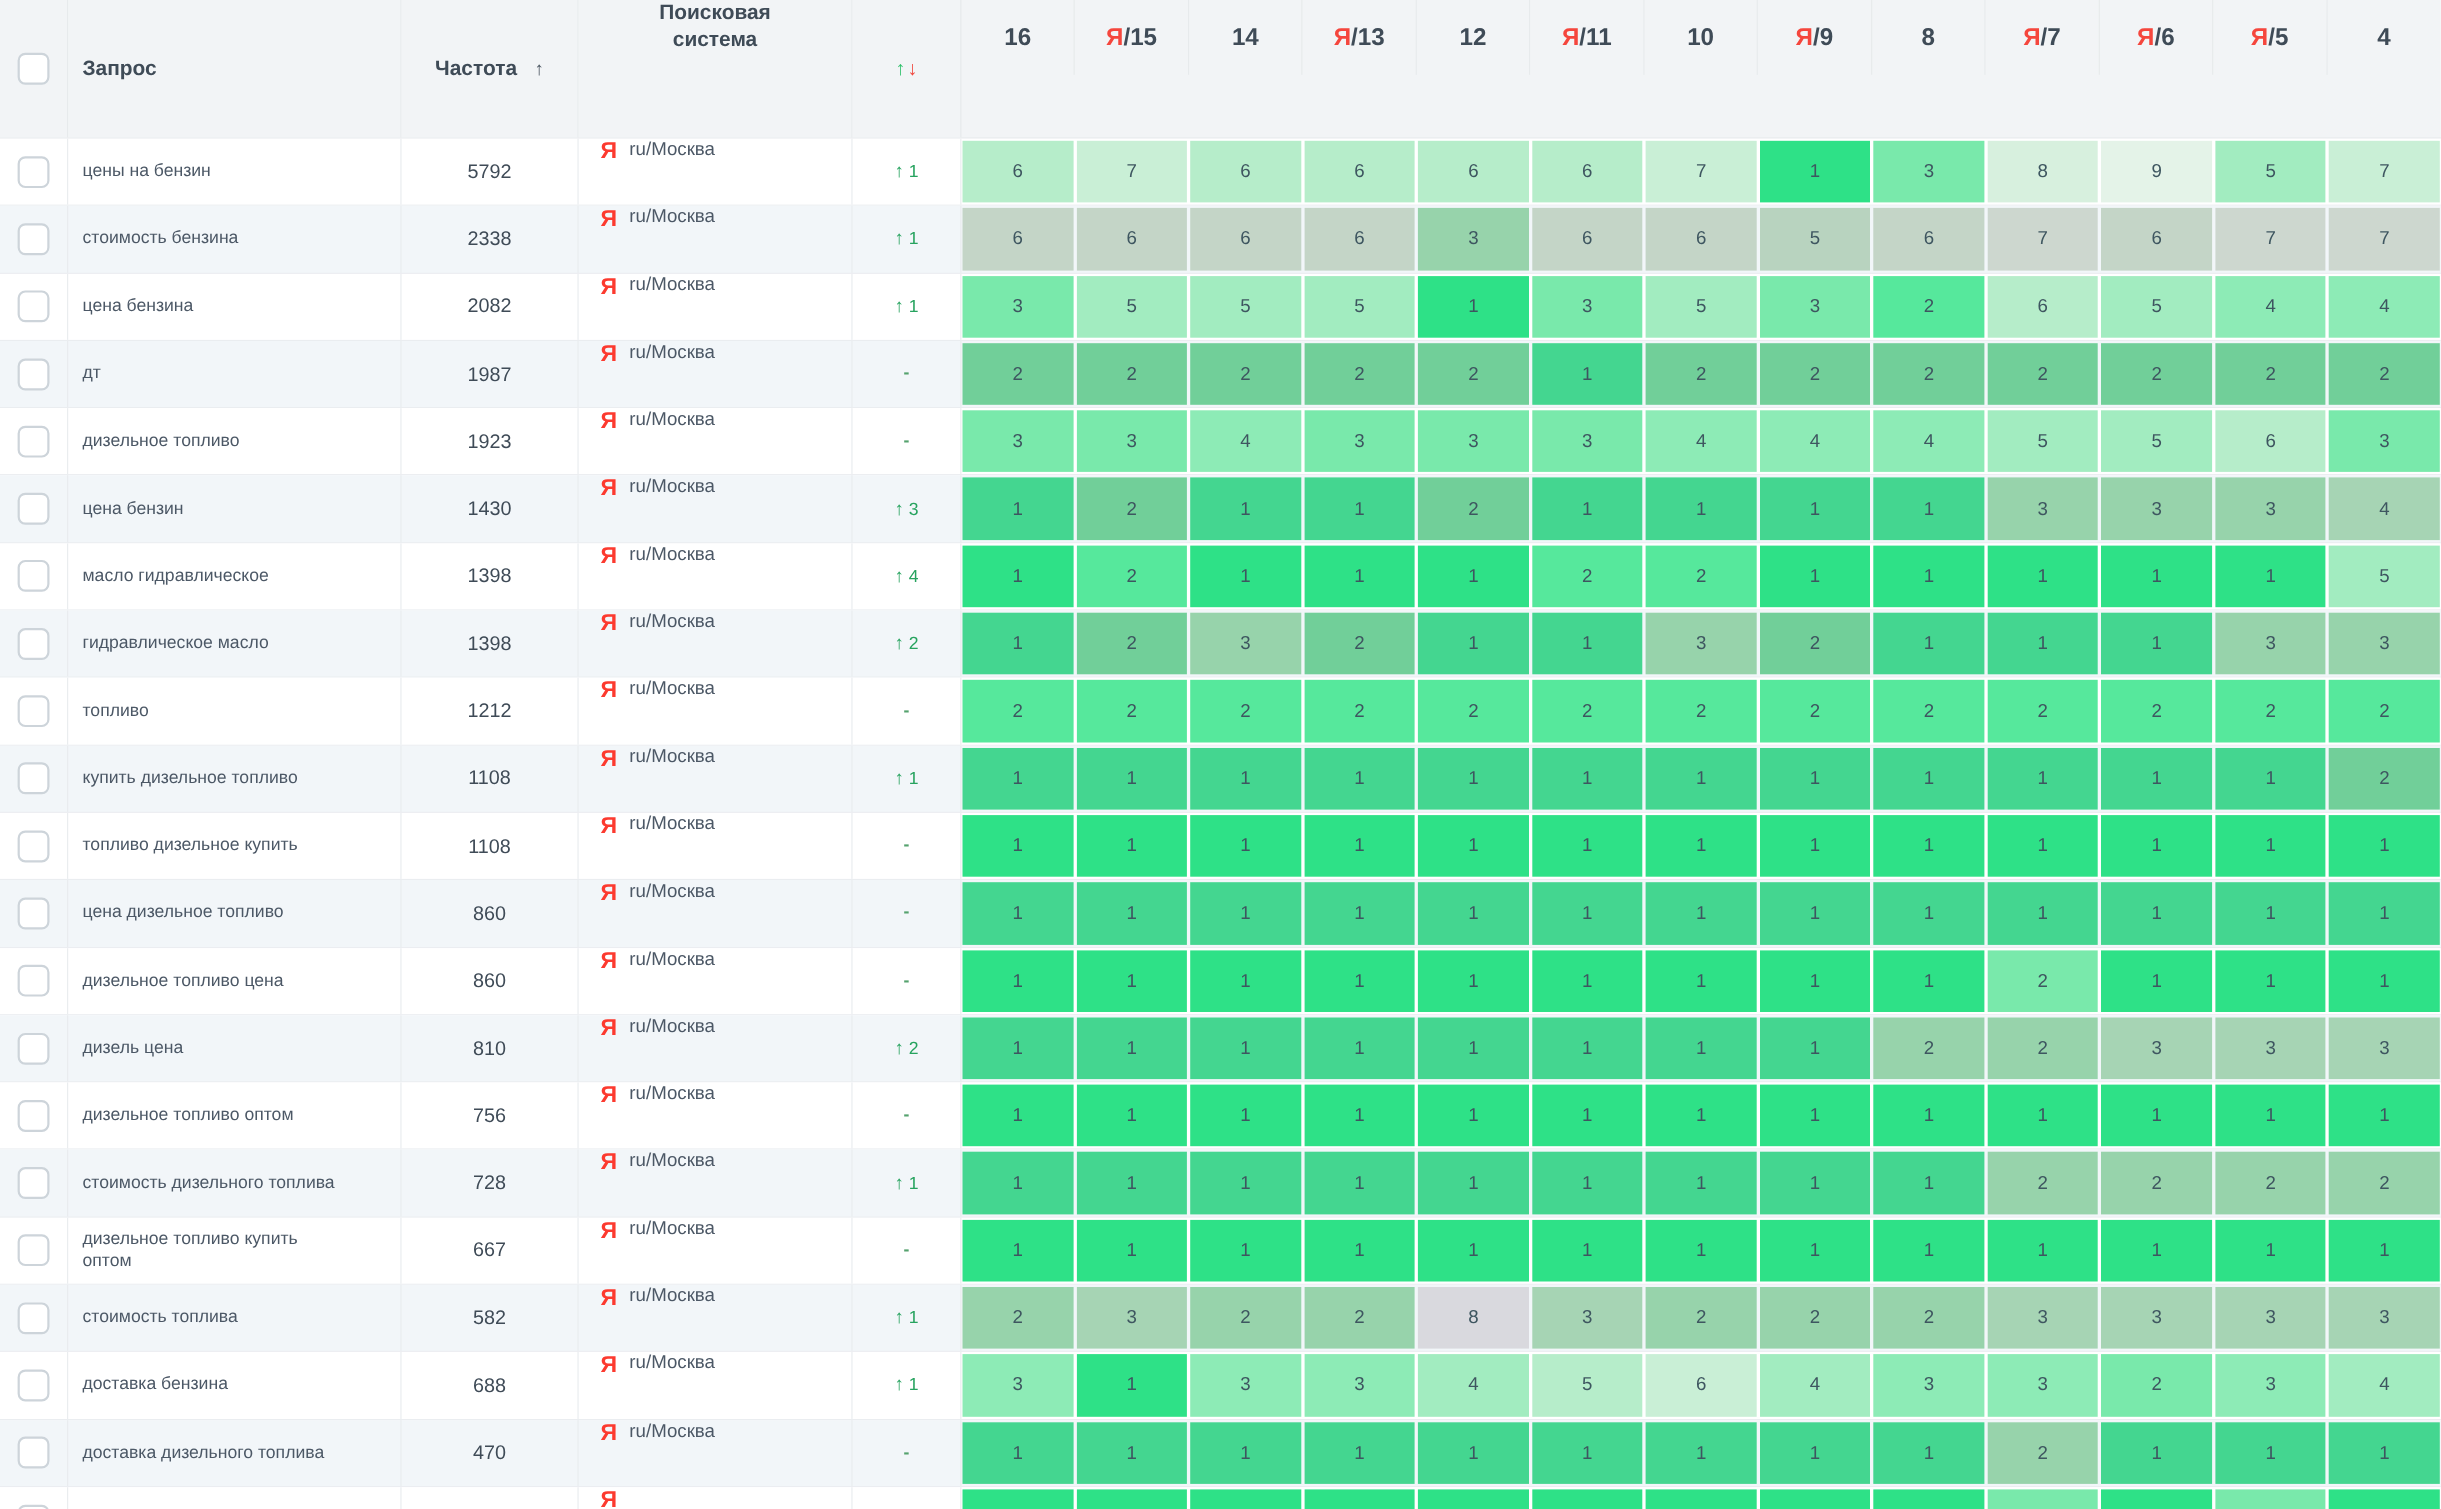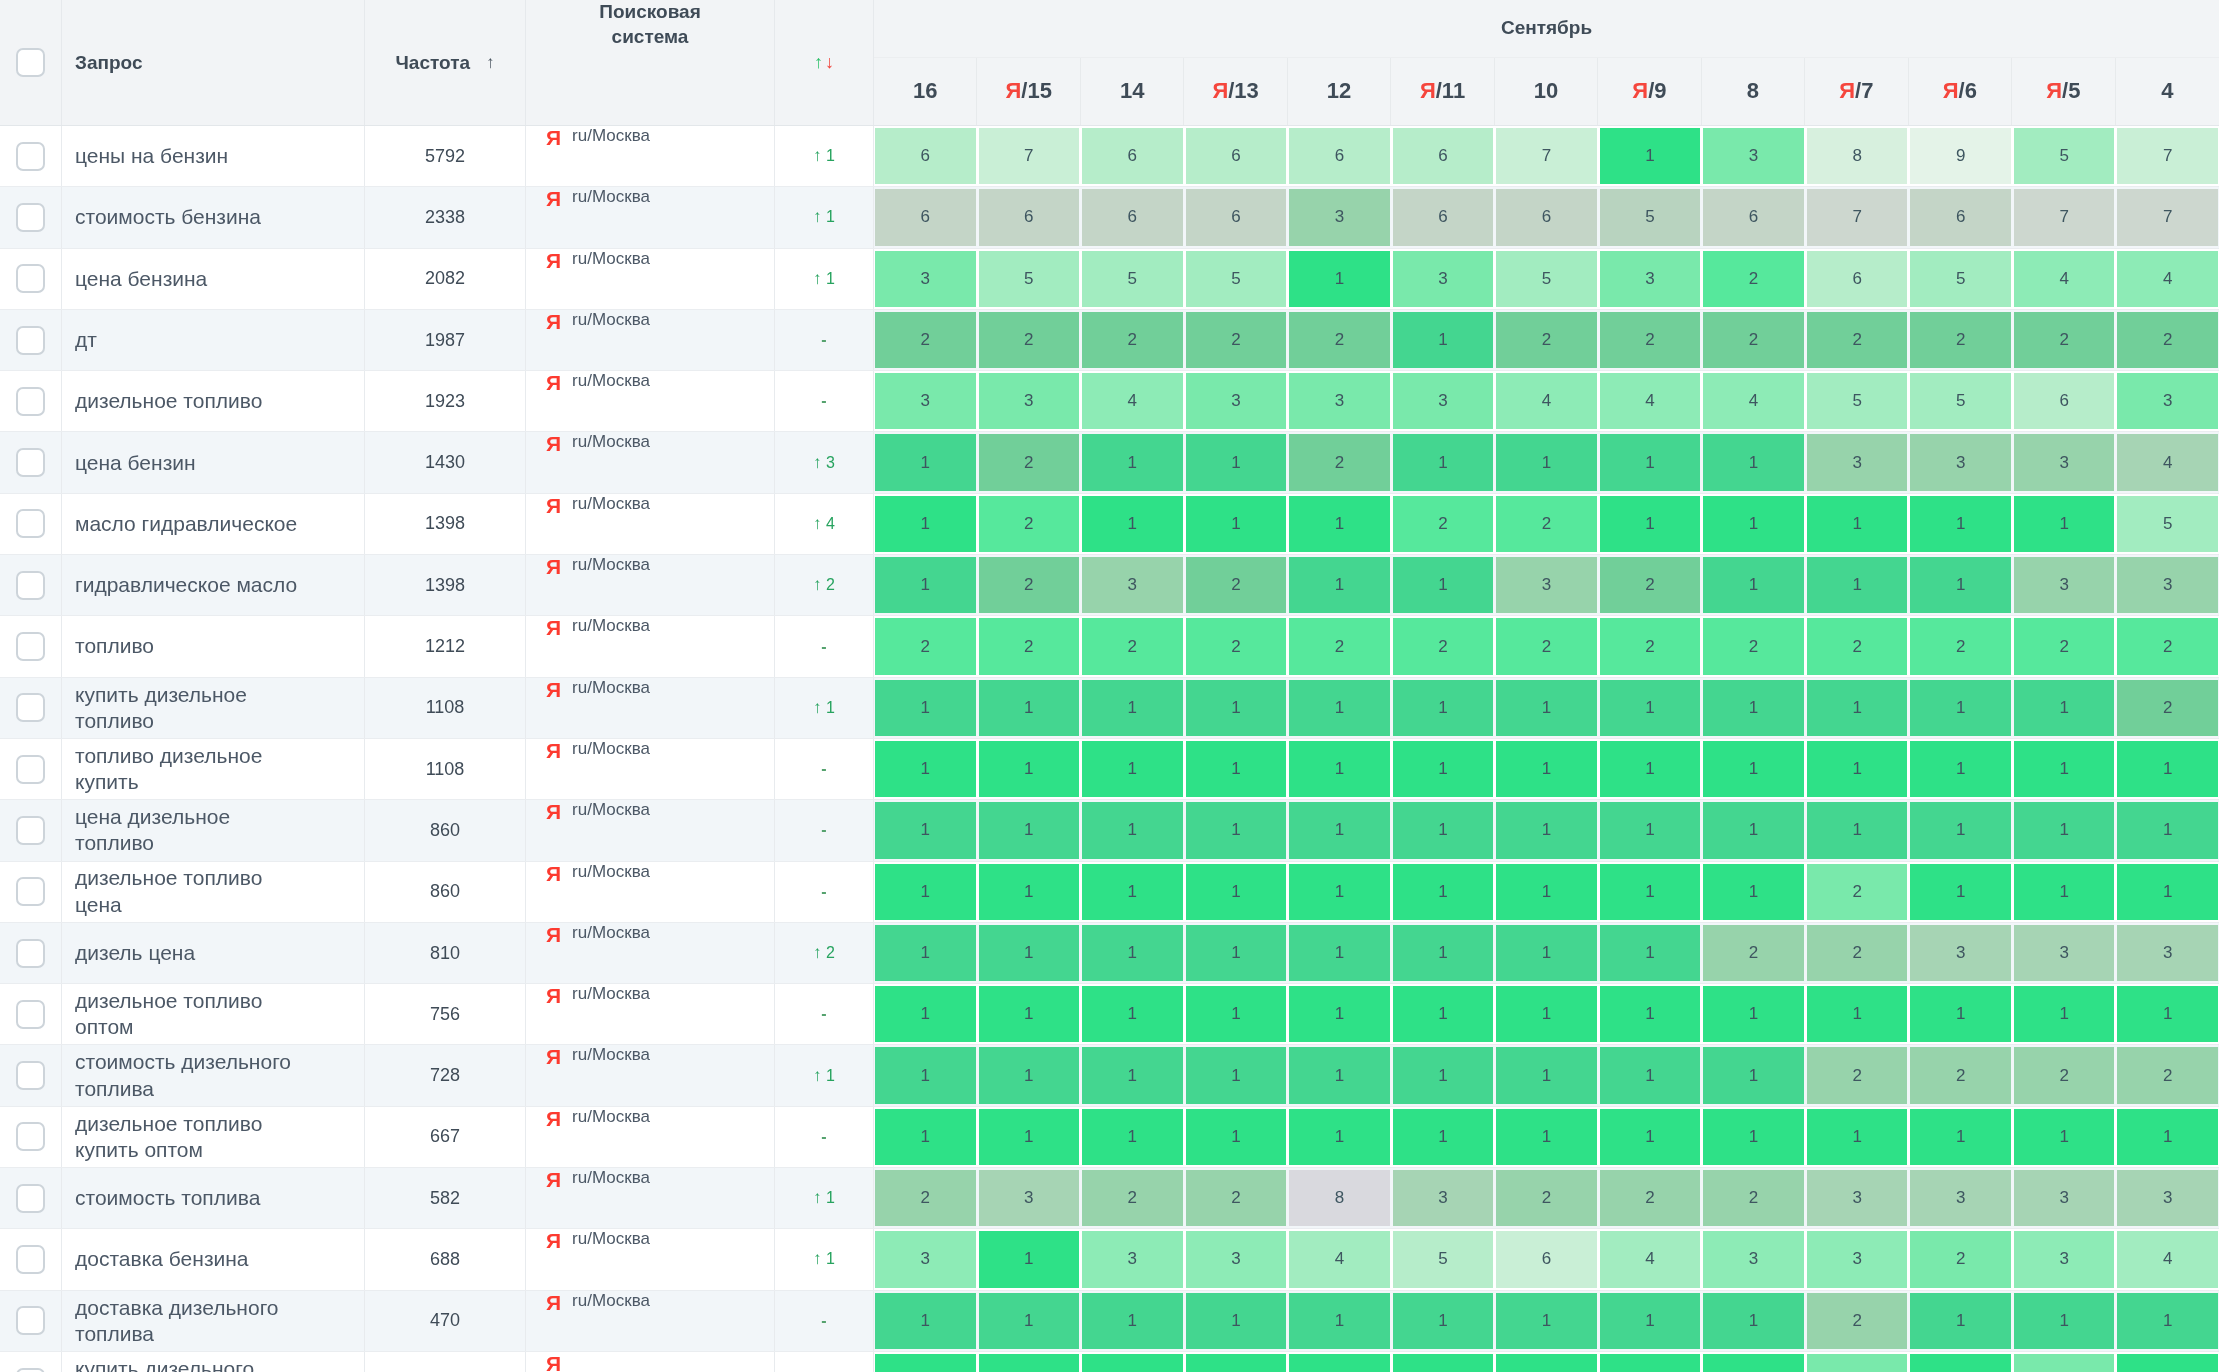--- a/index.html
+++ b/index.html
@@ -10,21 +10,21 @@
   
   .thead { display:flex; height:126px; background:#f2f4f6; border-bottom:1px solid #e3e7ea; }
   .tbody { }
 
   .row { display:flex; height:61.3px; background:#fff; border-bottom:1px solid #eaedf0; }
   .row.striped { background:#f2f6f9; }
 
   
   .col-check   { width:62px;  flex:0 0 62px;  display:flex; align-items:center; justify-content:center; border-right:1px solid #e8ebee; }
   .col-query   { width:303px; flex:0 0 303px; display:flex; align-items:center; padding-left:13px; border-right:1px solid #e8ebee; }
-  .col-query .qtext { width:234px; font-size:21px; color:#4c5866; line-height:1.25; }
+  .col-query .qtext { width:234px; font-size:16px; color:#4c5866; line-height:1.25; }
   .col-freq    { width:161px; flex:0 0 161px; display:flex; align-items:center; justify-content:center; font-size:18px; color:#3f4b57; border-right:1px solid #e8ebee; }
   .col-engine  { width:249px; flex:0 0 249px; display:flex; align-items:flex-start; padding-left:20px; border-right:1px solid #e8ebee; font-size:17px; color:#4c5866; }
   .col-change  { width:99px;  flex:0 0 99px;  display:flex; align-items:center; justify-content:center; border-right:1px solid #e8ebee; font-size:16px; }
   .col-values  { flex:1; display:grid; grid-template-columns:repeat(13,1fr); column-gap:3px; padding:0 1px; }
 
   
   .thead .col-check, .thead .col-query, .thead .col-freq, .thead .col-engine, .thead .col-change {
       border-right:1px solid #e6e9ec; background:#f2f4f6;
   }
   .thead .hlabel { font-size:19px; font-weight:bold; color:#3f4b57; }
@@ -75,21 +75,20 @@
       <span class="sort-arrow">↑</span>
     </div>
     <div class="col-engine">
       <span class="hlabel">Поисковая система</span>
     </div>
     <div class="col-change updown">
       <span class="up">↑</span>
       <span class="down">↓</span>
     </div>
     <div class="right-head">
-      <div class="month-row">Сентябрь</div>
       <div class="dates-row" id="dates-row">
           <div class="date-cell">16</div>
           <div class="date-cell"><span class="ya">Я</span>/15</div>
           <div class="date-cell">14</div>
           <div class="date-cell"><span class="ya">Я</span>/13</div>
           <div class="date-cell">12</div>
           <div class="date-cell"><span class="ya">Я</span>/11</div>
           <div class="date-cell">10</div>
           <div class="date-cell"><span class="ya">Я</span>/9</div>
           <div class="date-cell">8</div>

